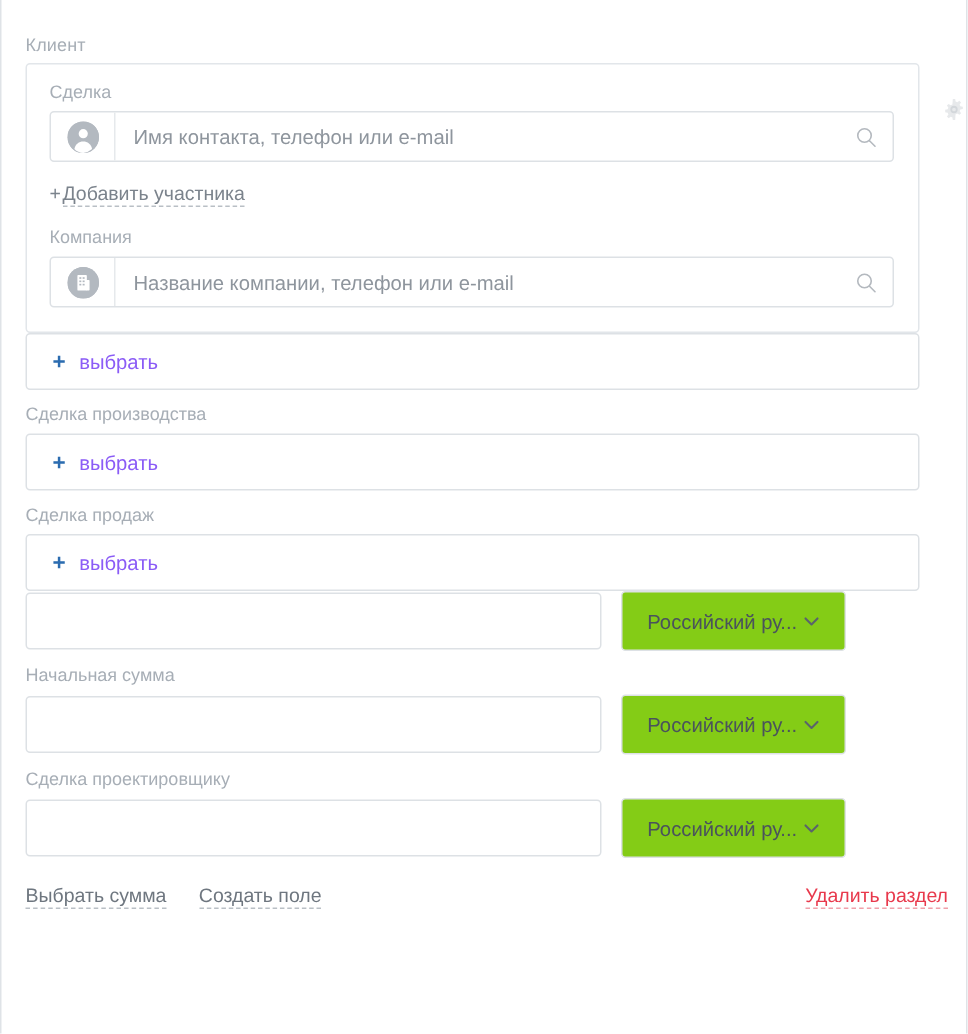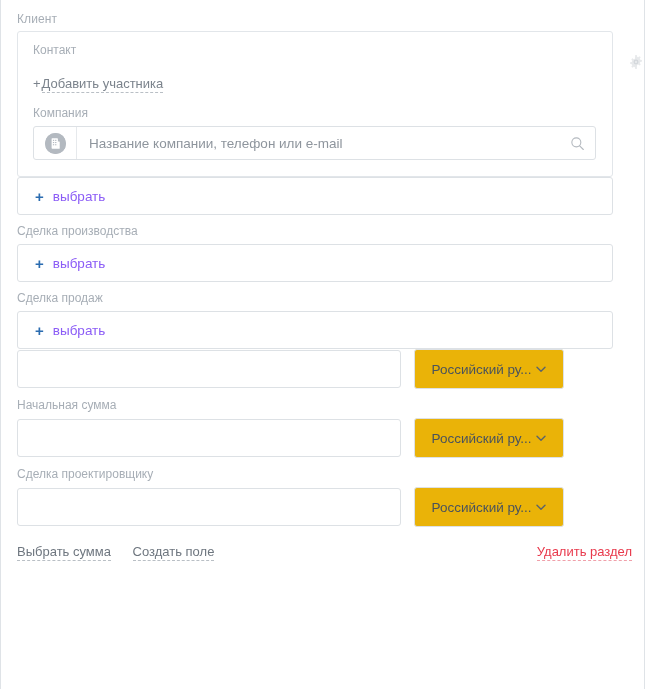--- a/index.html
+++ b/index.html
@@ -14,21 +14,21 @@
   .page{
     position:relative;
     width:645px;height:689px;
     box-sizing:border-box;
     border-left:1px solid #dfe3e7;
     border-right:1px solid #dfe3e7;
     background:#fff;
   }
   .inner{
     position:absolute;
-    left:16px; top:4px; width:616px;
+    left:16px; top:15px; width:616px;
   }
 
   
   .section-title{
     color:#a7aeb6;
     font-size:12px;
     line-height:14px;
     padding-top:8px;
     padding-bottom:5px;
     letter-spacing:.1px;
@@ -168,21 +168,21 @@
     color:#3b4752;
     padding:0 9px;
   }
   .curr-select{
     box-sizing:border-box;
     margin-left:13px;
     width:150px;
     height:40px;
     border:1px solid #dde1e5;
     border-radius:3px;
-    background:#eab308;
+    background:#84cc16;
     display:flex;
     align-items:center;
     justify-content:center;
     color:#4a535c;
     font-size:13.5px;
     white-space:nowrap;
   }
   .curr-select .chev{
     margin-left:3px;
     color:#5a636c;
@@ -223,21 +223,39 @@
     <div class="client-card">
 
       <div class="gear" style="right:-31px;top:23px;">
         <svg viewBox="0 0 16 16" width="14" height="14" fill="currentColor" aria-hidden="true">
           <path d="M8 5.2a2.8 2.8 0 1 0 0 5.6 2.8 2.8 0 0 0 0-5.6zm0 4.2a1.4 1.4 0 1 1 0-2.8 1.4 1.4 0 0 1 0 2.8z"></path>
           <path d="M7.1 0h1.8l.3 1.9 1.3.55 1.6-1.1 1.27 1.27-1.1 1.6.55 1.3 1.9.3v1.8l-1.9.3-.55 1.3 1.1 1.6-1.27 1.27-1.6-1.1-1.3.55L8.9 16H7.1l-.3-1.9-1.3-.55-1.6 1.1-1.27-1.27 1.1-1.6-.55-1.3L1.28 10V8.2l1.9-.3.55-1.3-1.1-1.6L3.9 3.73l1.6 1.1 1.3-.55L7.1 0z" opacity=".55"></path>
         </svg>
       </div>
 
       
-      <div class="field-label">Контакт</div>
+      <div class="field-label">Сделка</div>
+      <div class="search-box">
+        <span class="avatar-wrap">
+          <span class="ava">
+            <svg viewBox="0 0 21 21" width="21" height="21" aria-hidden="true">
+              <circle cx="10.5" cy="10.5" r="10.5" fill="#b3b9c0"></circle>
+              <circle cx="10.5" cy="8.1" r="3.05" fill="#ffffff"></circle>
+              <path d="M4.6 18.4c.6-3.3 3.1-5 5.9-5s5.3 1.7 5.9 5A10.4 10.4 0 0 1 10.5 21c-2.3 0-4.4-.97-5.9-2.6z" fill="#ffffff"></path>
+            </svg>
+          </span>
+        </span>
+        <span class="search-ph">Имя контакта, телефон или e-mail</span>
+        <span class="search-ico">
+          <svg viewBox="0 0 18 18" width="15" height="15" fill="none" stroke="currentColor" stroke-width="1.3" aria-hidden="true">
+            <circle cx="7.6" cy="7.6" r="5.4"></circle>
+              <line x1="11.6" y1="11.8" x2="16" y2="16.2" stroke-linecap="round"></line>
+          </svg>
+        </span>
+      </div>
 
       
       <div class="addlink">
         <span class="plus">+</span><span class="txt">Добавить участника</span>
       </div>
 
       
       <div class="field-label">Компания</div>
       <div class="search-box">
         <span class="avatar-wrap">

